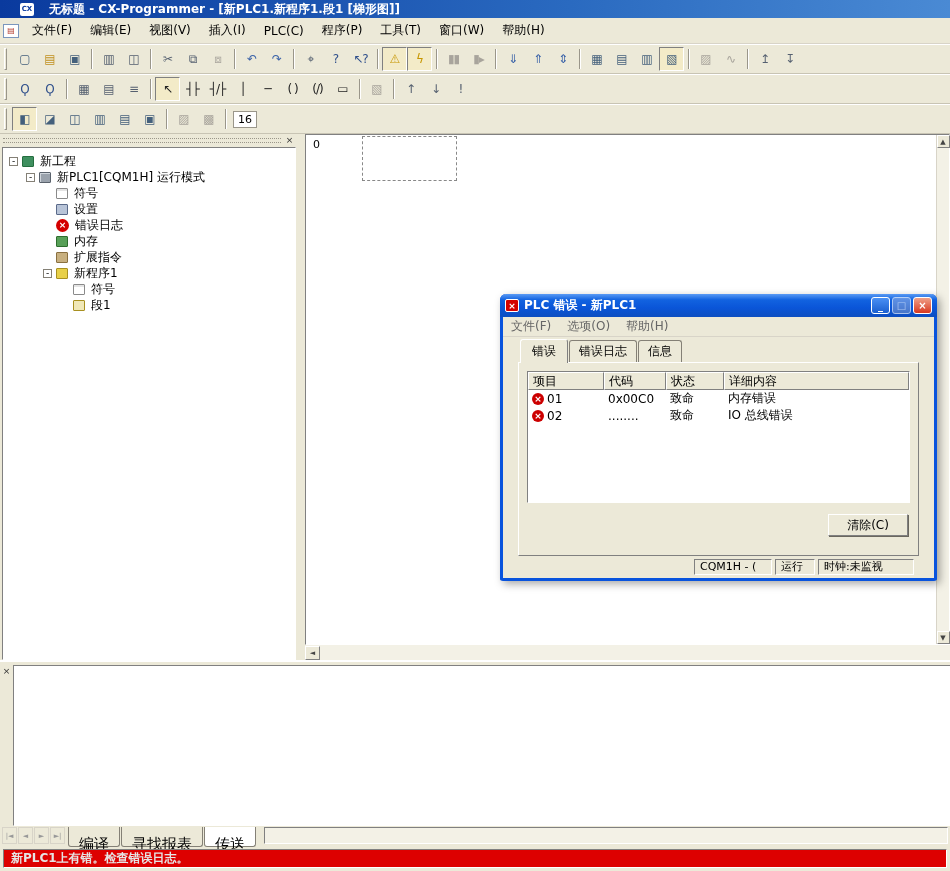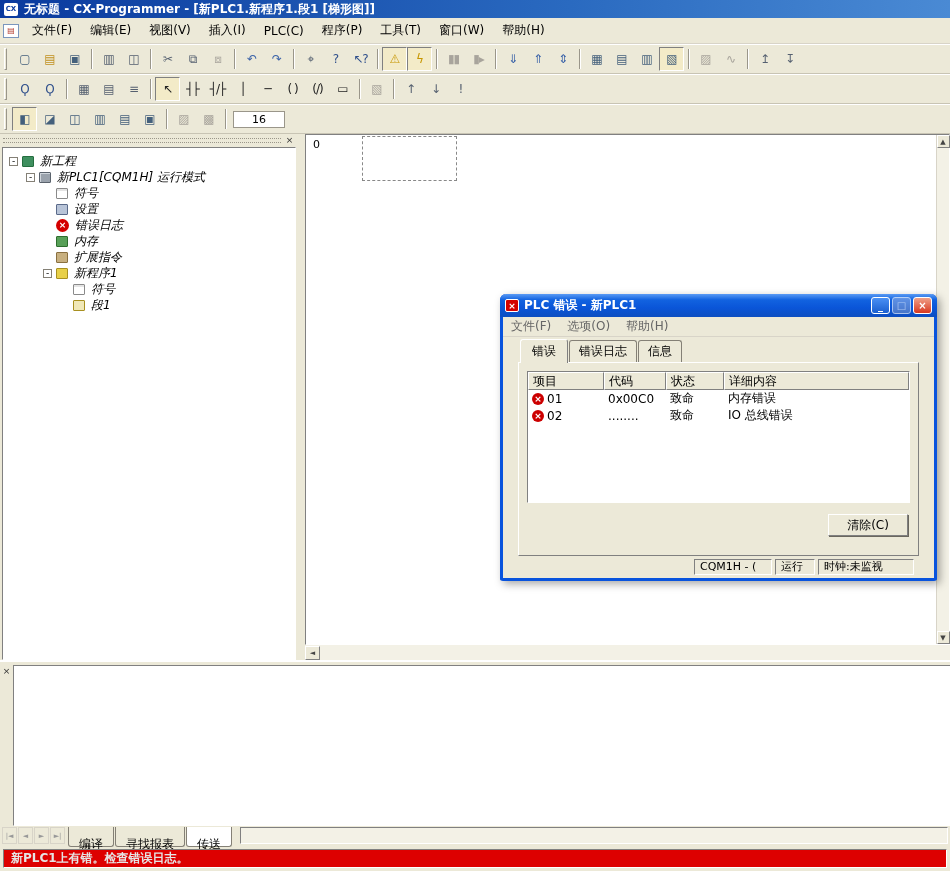--- a/index.html
+++ b/index.html
@@ -1,38 +1,38 @@
 <!DOCTYPE html>
 <html><head>
 <meta charset="utf-8">
 <style>
   *{box-sizing:border-box;}
   html,body{margin:0;padding:0;}
   body{font-family:"DejaVu Sans","Liberation Sans",sans-serif;font-size:12px;color:#000;}
   .app{position:relative;width:950px;height:871px;background:#ece9d8;overflow:hidden;display:flex;flex-direction:column;}
 
   
-  .titlebar{height:18px;flex:none;background:linear-gradient(90deg,#0a3a9e,#2a6ac0 60%,#4a8ad4);display:flex;align-items:center;gap:6px;padding:0 4px;color:#fff;font-weight:bold;white-space:nowrap;overflow:hidden;}
+  .titlebar{height:18px;flex:none;background:linear-gradient(90deg,#0a3a9e,#2a6ac0 60%,#4a8ad4);display:flex;align-items:center;gap:15px;padding:0 20px;color:#fff;font-weight:bold;white-space:nowrap;overflow:hidden;}
   .app-icon{width:14px;height:13px;flex:none;background:#fff;color:#0a3a9e;font-size:7px;font-weight:bold;display:inline-flex;align-items:center;justify-content:center;border-radius:2px;}
 
   
   .menubar{height:26px;flex:none;display:flex;align-items:center;padding:0 3px;border-bottom:1px solid #d8d4c8;}
   .mdi-icon{width:16px;height:14px;flex:none;background:#fff;border:1px solid #7a96bd;color:#b03020;font-size:8px;display:inline-flex;align-items:center;justify-content:center;margin-right:4px;}
   .menu-items{display:flex;align-items:center;}
   .menu-item{padding:3px 9px;cursor:default;}
 
   
   .toolbar{height:30px;flex:none;display:flex;align-items:center;padding:0 2px;border-top:1px solid #fff;border-bottom:1px solid #c8c4b4;}
   .tb-grip{width:3px;height:22px;border:1px solid;border-color:#fff #9a968a #9a968a #fff;margin:0 5px 0 2px;flex:none;}
   .tb-sep{width:1px;height:20px;background:#9a968a;box-shadow:1px 0 0 #fff;margin:0 4px;flex:none;}
   .tbtn{min-width:25px;height:24px;padding:0 2px;background:transparent;border:1px solid transparent;display:inline-flex;align-items:center;justify-content:center;flex:none;font-family:inherit;}
   .tbtn .glyph{font-size:12px;letter-spacing:-1px;line-height:1;}
   .tbtn.active{background:#f3ebc8;border-color:#808080 #fff #fff #808080;}
   .tbtn.disabled .glyph{color:#a8a49c !important;}
-  .tbtn.text .glyph{font-size:11px;color:#000;letter-spacing:0;border:1px solid #9a968a;background:#fff;padding:2px 18px;}
+  .tbtn.text .glyph{font-size:11px;color:#000;letter-spacing:0;border:1px solid #9a968a;background:#fff;padding:2px 4px;}
 
   
   .main{height:526px;flex:none;display:flex;}
   .tree-panel{width:298px;flex:none;display:flex;flex-direction:column;background:#ece9d8;}
   .tree-header{height:13px;flex:none;display:flex;align-items:center;gap:3px;padding:1px 3px;}
   .dots{flex:1;height:5px;border-top:1px dotted #9a968a;border-bottom:1px dotted #9a968a;}
   .tiny-btn{width:11px;height:11px;flex:none;font-size:9px;line-height:1;display:inline-flex;align-items:center;justify-content:center;color:#333;cursor:default;}
   .tree{flex:1;background:#fff;border:1px solid;border-color:#808080 #fff #fff #808080;margin:0 2px;padding-top:5px;overflow:hidden;}
   .tree-row{display:flex;align-items:center;height:16px;gap:4px;white-space:nowrap;}
   .expander{width:9px;height:9px;flex:none;border:1px solid #848076;background:#fff;display:inline-flex;align-items:center;justify-content:center;font-size:9px;line-height:1;}
@@ -40,21 +40,21 @@
   .ti{width:12px;height:11px;border-radius:1px;flex:none;}
   .ti-project{background:#3f8f5f;border:1px solid #256e3f;}
   .ti-plc{background:#9aa2ac;border:1px solid #5a626c;box-shadow:inset 1px 1px 0 #d0d6dc;}
   .ti-symbols{background:#fff;border:1px solid #8a8a8a;box-shadow:inset 0 2px 0 #e4e4e4;}
   .ti-settings{background:#b8c4d8;border:1px solid #5a6a8a;}
   .ti-error{background:#d40000;border-radius:50%;width:13px;height:13px;color:#fff;font-size:9px;font-weight:bold;display:inline-flex;align-items:center;justify-content:center;}
   .ti-instructions{background:#c8b080;border:1px solid #8a7040;}
   .ti-memory{background:#58a058;border:1px solid #2e6e2e;}
   .ti-program{background:#e8d048;border:1px solid #a89020;}
   .ti-section{background:#f0e8b8;border:1px solid #a89020;}
-  .tree-label{padding:0 2px;font-style:italic;}
+  .tree-label{padding:0 2px;}
   .tree-tabbar{height:20px;flex:none;display:flex;align-items:stretch;padding:0 6px;border-top:1px solid #fff;}
   .tree-tab{border:1px solid #848076;border-top:none;background:#ece9d8;padding:1px 12px 2px;font-size:11px;border-radius:0 0 3px 3px;}
   .splitter{width:7px;flex:none;background:#ece9d8;}
   .editor-area{flex:1;display:flex;flex-direction:column;min-width:0;}
   .editor{flex:1;background:#fff;position:relative;border:1px solid;border-color:#808080 #fff #fff #808080;}
   .rung-num{position:absolute;left:7px;top:3px;font-size:11px;}
   .sel-rect{position:absolute;left:56px;top:1px;width:95px;height:45px;border:1px dashed #888;}
   .vscroll{position:absolute;right:0;top:0;bottom:0;width:13px;background:#f3f1e6;border-left:1px solid #d8d4c8;display:flex;flex-direction:column;justify-content:space-between;align-items:center;}
   .scroll-btn{width:13px;height:13px;flex:none;background:#ece9d8;border:1px solid;border-color:#fff #808080 #808080 #fff;font-size:7px;display:inline-flex;align-items:center;justify-content:center;color:#444;}
   .hscroll{height:15px;flex:none;background:#f3f1e6;display:flex;align-items:center;}
@@ -62,21 +62,21 @@
   .hscroll .track{flex:1;height:14px;}
 
   
   .output-panel{height:185px;flex:none;display:flex;flex-direction:column;background:#ece9d8;border-top:2px solid #fff;padding-top:3px;}
   .output-body{flex:1;display:flex;min-height:0;}
   .output-side{width:13px;flex:none;display:flex;flex-direction:column;align-items:center;padding-top:1px;}
   .output-content{flex:1;background:#fff;border:1px solid;border-color:#808080 #fff #fff #808080;border-right:none;}
   .output-tabbar{height:19px;flex:none;display:flex;align-items:stretch;padding:1px 2px;gap:1px;}
   .nav-btn{width:15px;font-size:7px;color:#999;display:inline-flex;align-items:center;justify-content:center;background:#ece9d8;border:1px solid #d8d4c8;flex:none;}
   .output-tabs{display:flex;align-items:stretch;margin-left:2px;}
-  .output-tab{border:1px solid #848076;border-top:none;background:#ece9d8;padding:17px 10px 2px;font-size:12px;border-radius:0 0 3px 3px;margin-right:1px;display:inline-flex;align-items:center;}
+  .output-tab{border:1px solid #848076;border-top:none;background:#ece9d8;padding:17px 10px 2px;font-size:15px;border-radius:0 0 3px 3px;margin-right:1px;display:inline-flex;align-items:center;}
   .output-tab.active{background:#fff;}
   .otrack{flex:1;margin-left:6px;background:#f3f1e6;border:1px solid;border-color:#808080 #fff #fff #808080;}
 
   
   .statusbar{height:26px;flex:none;display:flex;align-items:center;gap:3px;padding:3px;}
   .status-error{flex:1;height:19px;background:#dd0000;color:#e5e5e5;font-weight:bold;display:flex;align-items:center;padding:0 7px;border:1px solid;border-color:#808080 #fff #fff #808080;white-space:nowrap;overflow:hidden;}
   .status-mode{width:222px;flex:none;height:19px;display:flex;align-items:center;padding:0 9px;border:1px solid;border-color:#808080 #fff #fff #808080;white-space:nowrap;overflow:hidden;}
 
   
   .dialog{position:absolute;left:500px;top:294px;width:437px;height:287px;background:#ece9d8;border:3px solid #0853dd;border-top:none;border-radius:6px 6px 3px 3px;box-shadow:3px 3px 8px rgba(0,0,0,.35);display:flex;flex-direction:column;z-index:10;}

